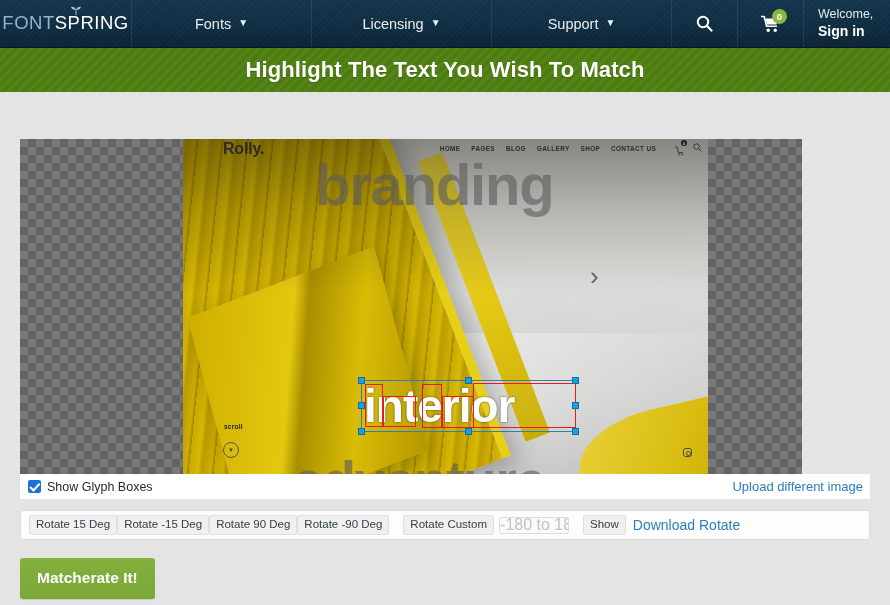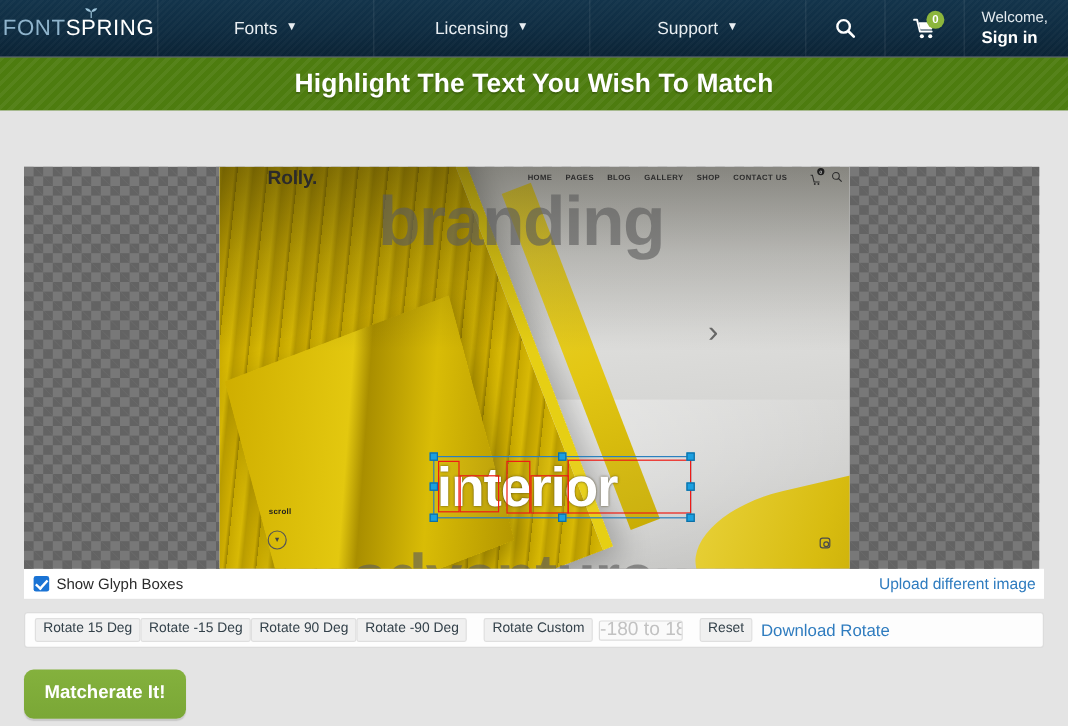--- a/index.html
+++ b/index.html
@@ -85,21 +85,21 @@
     text-shadow: 0 1px 1px rgba(0,0,0,.22);
   }
 
   
   .content { padding: 0 20px; }
 
   
   .canvas-wrap {
     position: relative;
     margin-top: 47px;
-    width: 846px; height: 335px;
+    width: 782px; height: 335px;
     background-color: #787878;
     background-image:
       linear-gradient(45deg, #636363 25%, transparent 25%, transparent 75%, #636363 75%),
       linear-gradient(45deg, #636363 25%, transparent 25%, transparent 75%, #636363 75%);
     background-size: 16px 16px;
     background-position: 0 0, 8px 8px;
     overflow: hidden;
   }
   .photo {
     position: absolute; left: 163px; top: 0;
@@ -273,21 +273,21 @@
   .tb-link {
     font-size: 14px; color: #2f7cbf; cursor: pointer; margin-left: 7px;
   }
 
   
   .cta {
     margin-top: 18px;
     background: linear-gradient(180deg,#84b13d 0%,#7aa736 100%);
     color: #ffffff;
     font-size: 15.5px; font-weight: bold;
-    border: none; border-radius: 8px;
+    border: none; border-radius: 3px;
     padding: 11px 17px 12px;
     cursor: pointer;
     box-shadow: 0 1px 1px rgba(0,0,0,.12);
     font-family: "Liberation Sans", sans-serif;
   }
 </style>
 </head>
 <body>
 
 <div class="topbar">
@@ -430,19 +430,19 @@
   
   <div class="toolbar">
     <button class="tb-btn">Rotate 15 Deg</button>
     <button class="tb-btn">Rotate -15 Deg</button>
     <button class="tb-btn">Rotate 90 Deg</button>
     <button class="tb-btn">Rotate -90 Deg</button>
     <span class="tb-sep"></span>
     <button class="tb-btn">Rotate Custom</button>
     <input class="tb-input" type="text" placeholder="-180 to 180" style="">
     <span class="tb-sep"></span>
-    <button class="tb-btn">Reset</button>
+    <button class="tb-btn">Show</button>
     <span class="tb-link">Download Rotate</span>
   </div>
 
   
   <button class="cta">Matcherate It!</button>
 </div>
 
 </body></html>

